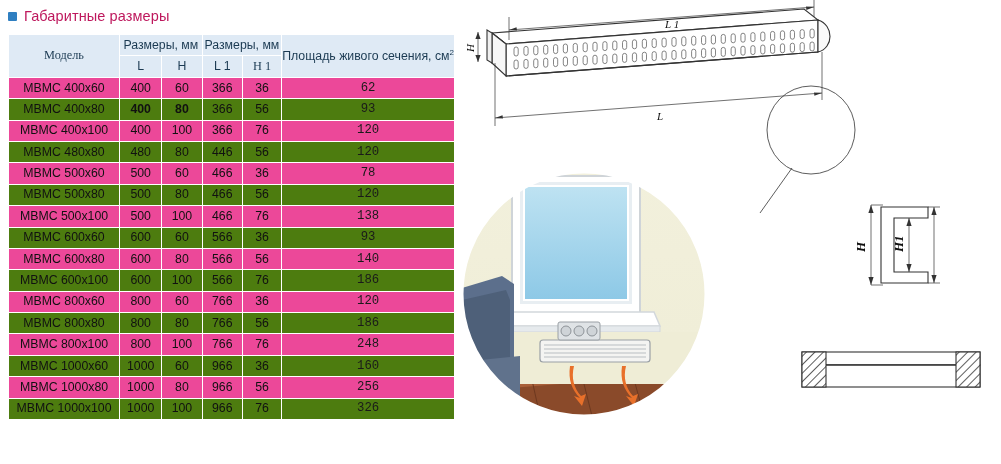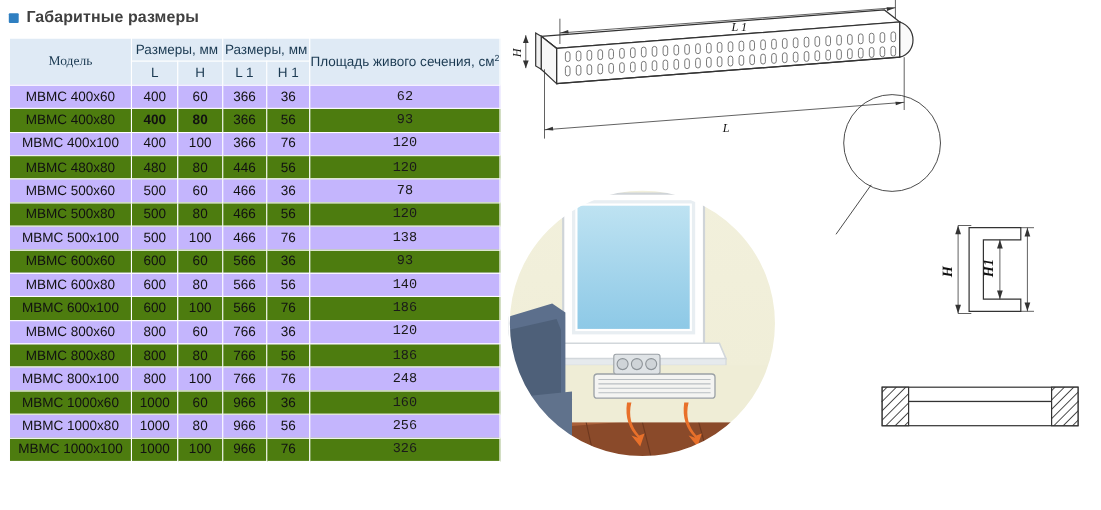--- a/index.html
+++ b/index.html
@@ -16,21 +16,21 @@
   
   .header{
     position:absolute;left:8px;top:8px;
     display:flex;align-items:center;gap:7px;
   }
   .header .bullet{
     width:9px;height:9px;background:#2f7fc1;display:inline-block;
     border-radius:1px;
   }
   .header .title{
-    font-size:14.5px;font-weight:bold;color:#404040;letter-spacing:.1px;
+    font-size:14.5px;font-weight:normal;color:#be185d;letter-spacing:.1px;
   }
 
   
   .table-wrap{position:absolute;left:8px;top:34px;width:447px;}
   table.dims{
     border-collapse:collapse;width:447px;
     font-size:12.3px;
   }
   table.dims th,table.dims td{
     border:1px solid #ffffff;
@@ -44,24 +44,24 @@
   table.dims thead th{
     background:#dfeaf5;
     color:#1b3a52;
     font-weight:normal;
     font-size:12.3px;
   }
   .th-model{width:140px;font-family:Liberation Serif, serif;}
   .th-l{width:47px;}
   .th-h{width:47px;}
   .th-l1{width:43px;}
-  .th-h1{width:42px;}
+  .th-h1{width:42px;font-family:Liberation Serif, serif;}
   .th-area{width:125px;}
 
-  tbody tr.odd td{background:#c4b5fd;}
+  tbody tr.odd td{background:#ec4899;}
   tbody tr.even td{background:#4d7c0f;}
   tbody td.model{text-align:center;color:#111;font-size:12.3px;}
   tbody td.num{color:#111;font-size:12.3px;}
   tbody td.bold{font-weight:bold;}
   tbody td.l1h1{font-weight:normal;}
   tbody td.area{font-size:12.3px;font-family:Liberation Mono, monospace;}
 
   sup{font-size:8px;vertical-align:super;}
 
   

